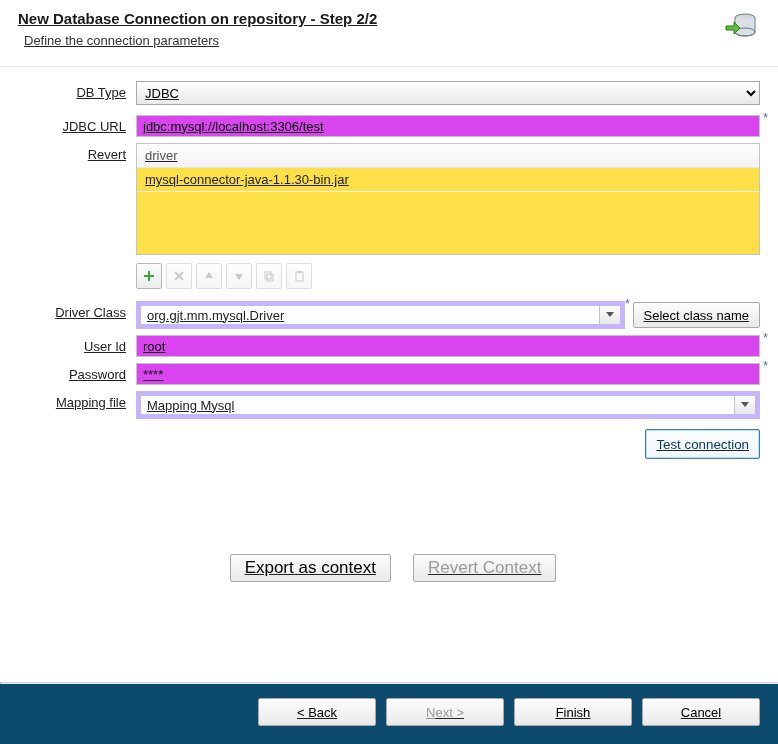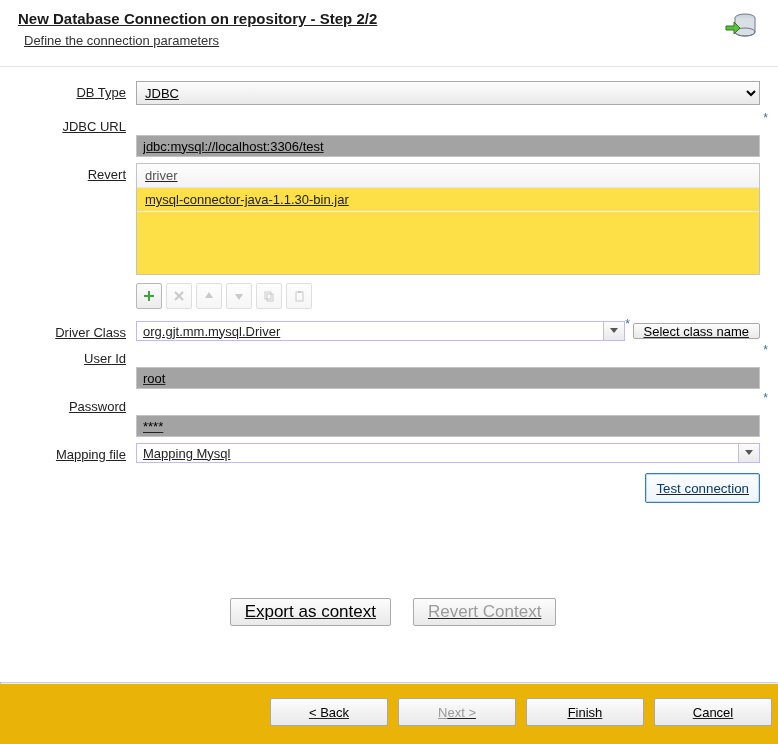--- a/index.html
+++ b/index.html
@@ -81,22 +81,21 @@
     font-size: 13px;
     padding-left: 4px;
   }
   input[type=text], input[type=password] {
     width: 100%;
     height: 22px;
     border: 1px solid #c3c3c3;
     padding: 0 6px;
     font-size: 13px;
     box-sizing: border-box;
-    background: #a3a3a3;
-    margin-top: 20px;
+    background: #d946ef;
   }
   .drivers-box {
     flex: 1;
     border: 1px solid #c3c3c3;
     background: #fde047;
     height: 112px;
     overflow: hidden;
     box-sizing: border-box;
   }
   .drivers-header {
@@ -126,23 +125,23 @@
     justify-content: center;
     cursor: pointer;
   }
   .tool-btn.disabled {
     opacity: 0.45;
     cursor: default;
   }
   .combo {
     flex: 1;
     display: flex;
-    border: 1px solid #c4b5fd;
+    border: 5px solid #c4b5fd;
     background: #fff;
-    height: 20px;
+    height: 28px;
     box-sizing: border-box;
     align-items: center;
   }
   .combo span.val {
     flex: 1;
     padding: 0 6px;
     font-size: 13px;
     white-space: nowrap;
     overflow: hidden;
   }
@@ -150,21 +149,21 @@
     width: 20px;
     height: 100%;
     border-left: 1px solid #c3c3c3;
     background: linear-gradient(#fcfcfc,#e9e9e9);
     display: flex;
     align-items: center;
     justify-content: center;
   }
   .side-btn {
     margin-left: 8px;
-    height: 16px;
+    height: 26px;
     padding: 0 10px;
     border: 1px solid #a9a9a9;
     background: linear-gradient(#fcfcfc,#e9e9e9);
     font-size: 13px;
     border-radius: 2px;
     cursor: pointer;
   }
   .test-row {
     display: flex;
     justify-content: flex-end;
@@ -200,22 +199,22 @@
     cursor: default;
   }
   .footer-sep {
     border-top: 1px solid #cfcfcf;
     margin: 0;
   }
   .footer {
     display: flex;
     justify-content: flex-end;
     gap: 10px;
-    padding: 14px 6px 18px;
-    background: #eab308;
+    padding: 14px 18px 18px;
+    background: #0c4a6e;
   }
   .nav-btn {
     width: 118px;
     height: 28px;
     border: 1px solid #a9a9a9;
     background: linear-gradient(#fcfcfc,#e9e9e9);
     font-size: 13px;
     border-radius: 2px;
     cursor: pointer;
   }

